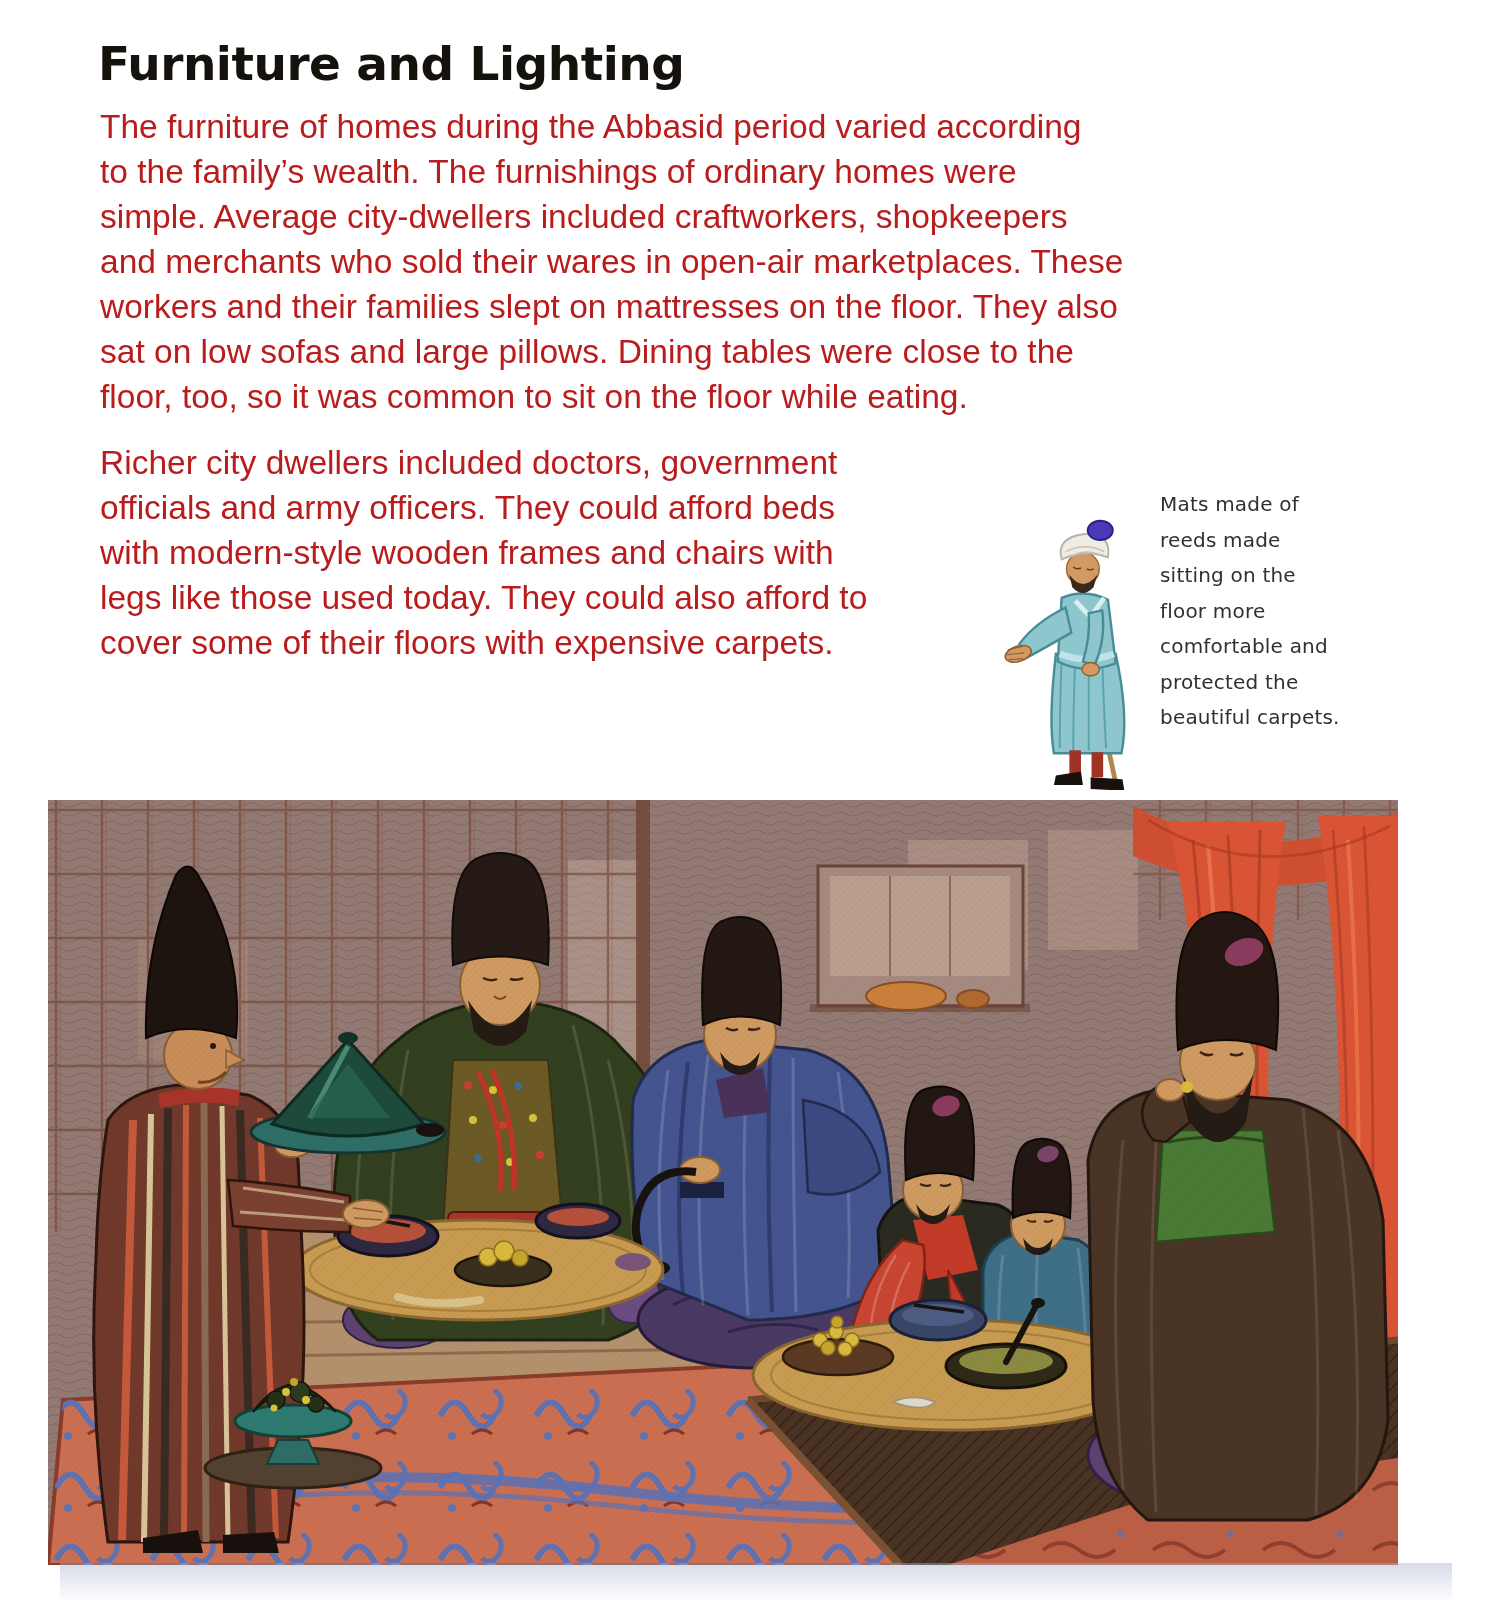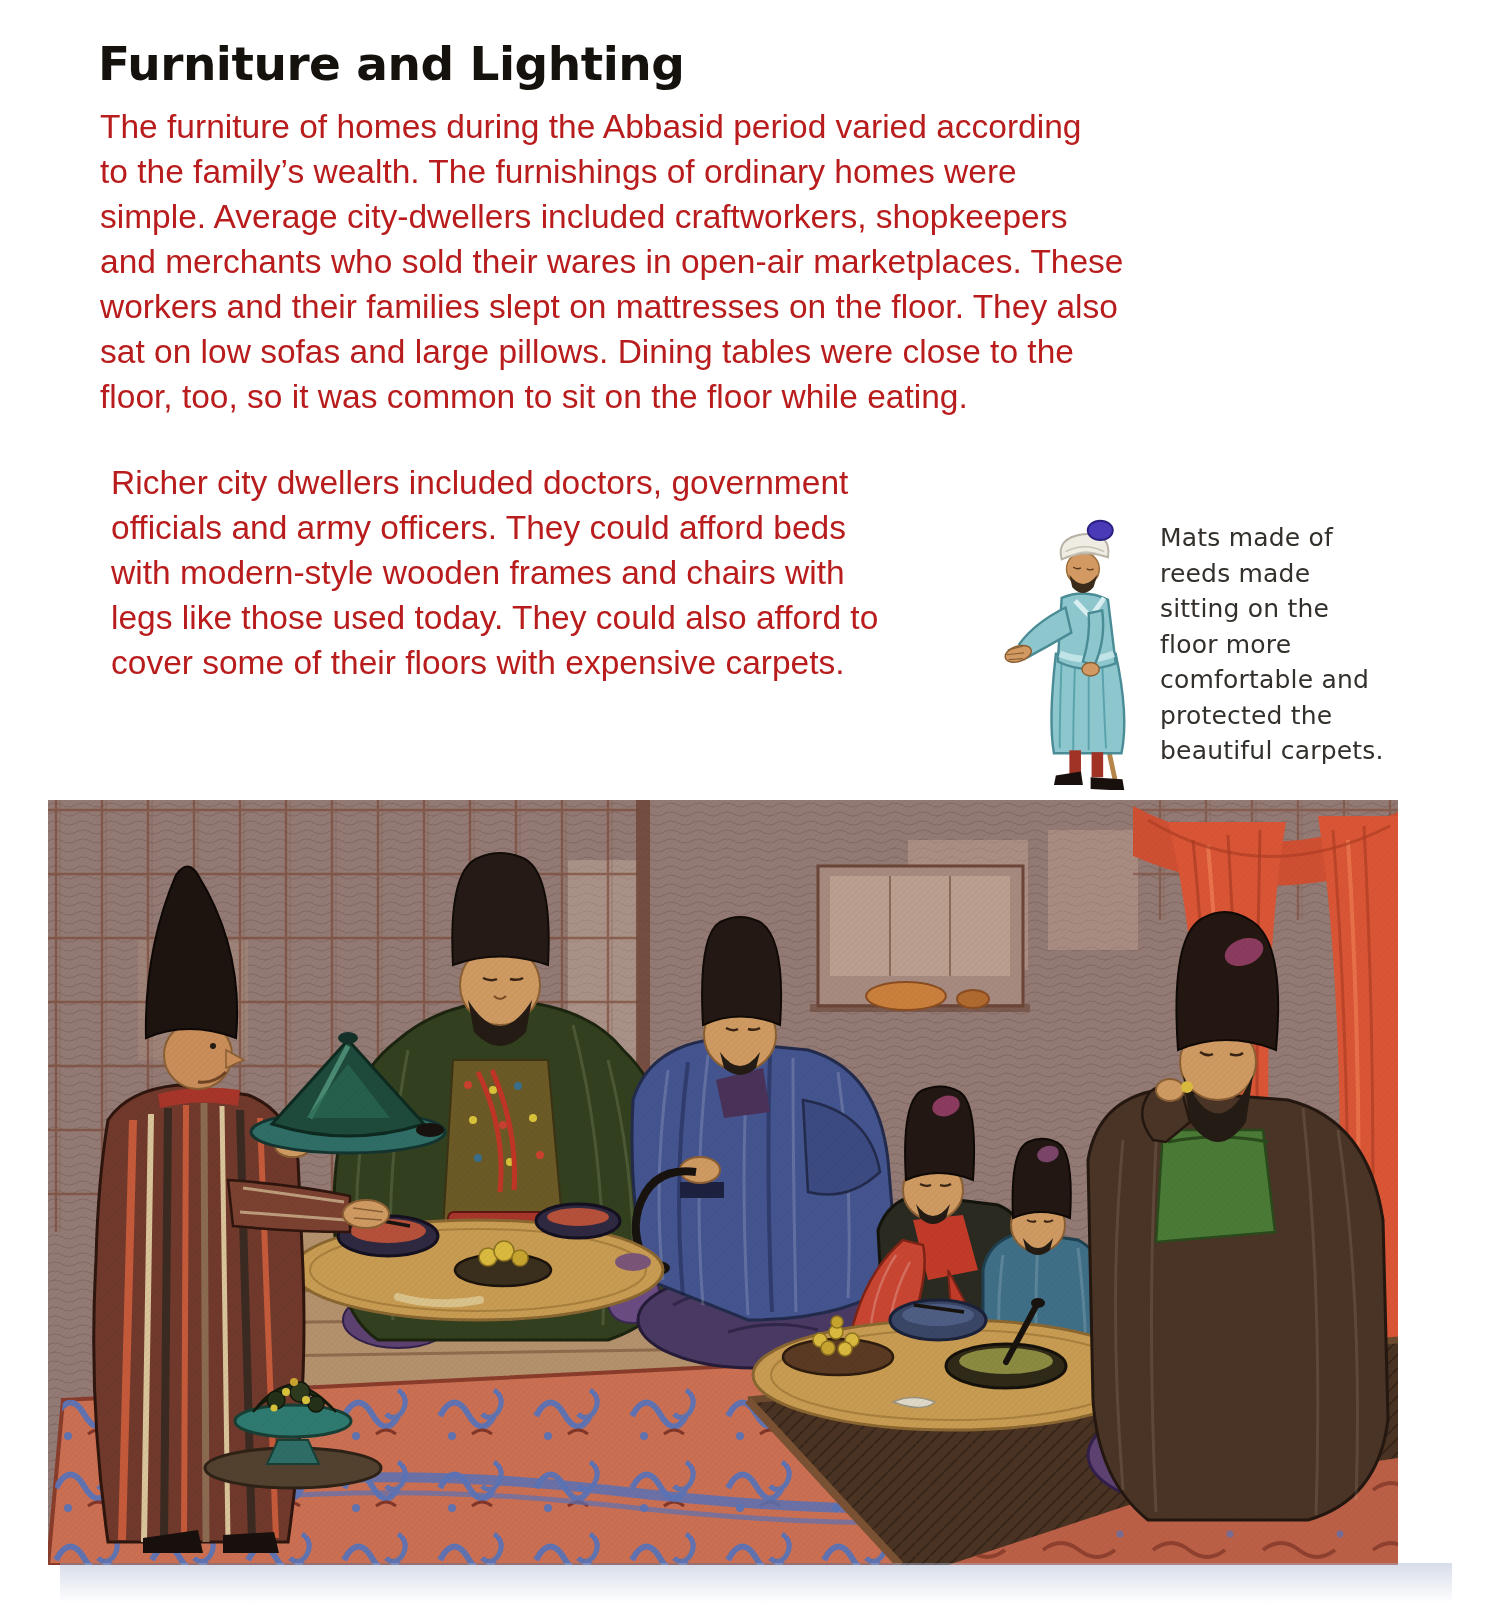--- a/index.html
+++ b/index.html
@@ -4,23 +4,23 @@
 <style>
   html,body{margin:0;padding:0;background:#ffffff;}
   .page{position:relative;width:1500px;height:1621px;background:#ffffff;overflow:hidden;
         font-family:"Liberation Sans", sans-serif;color:#1f1d1b;}
   .page-title{position:absolute;left:98px;top:36px;margin:0;
         font-family:"DejaVu Sans", sans-serif;font-weight:800;font-size:47px;
         letter-spacing:-0.5px;color:#15120e;}
   .body-par{position:absolute;margin:0;font-size:33.5px;line-height:45px;
         color:#b91c1c;white-space:pre-line;}
   #par1{left:100px;top:104px;width:1290px;}
-  #par2{left:100px;top:460px;width:1000px;margin-left:11px;}
-  .caption{position:absolute;left:1160px;top:520px;width:240px;margin:0;
-        font-family:"DejaVu Sans", sans-serif;font-size:25px;line-height:35.5px;
+  #par2{left:100px;top:440px;width:1000px;}
+  .caption{position:absolute;left:1160px;top:487px;width:240px;margin:0;
+        font-family:"DejaVu Sans", sans-serif;font-size:20px;line-height:35.5px;
         color:#33302c;letter-spacing:0.2px;white-space:pre-line;}
   .spot-fig{position:absolute;left:998px;top:508px;width:164px;height:282px;margin:0;}
   .main-fig{position:absolute;left:48px;top:800px;width:1350px;height:765px;margin:0;
         line-height:0;}
   .main-fig svg{display:block;}
   .scan-shadow{position:absolute;left:60px;top:1563px;width:1392px;height:40px;
         background:linear-gradient(to bottom, rgba(165,178,206,0.45), rgba(255,255,255,0));}
 </style>
 </head>
 <body>

